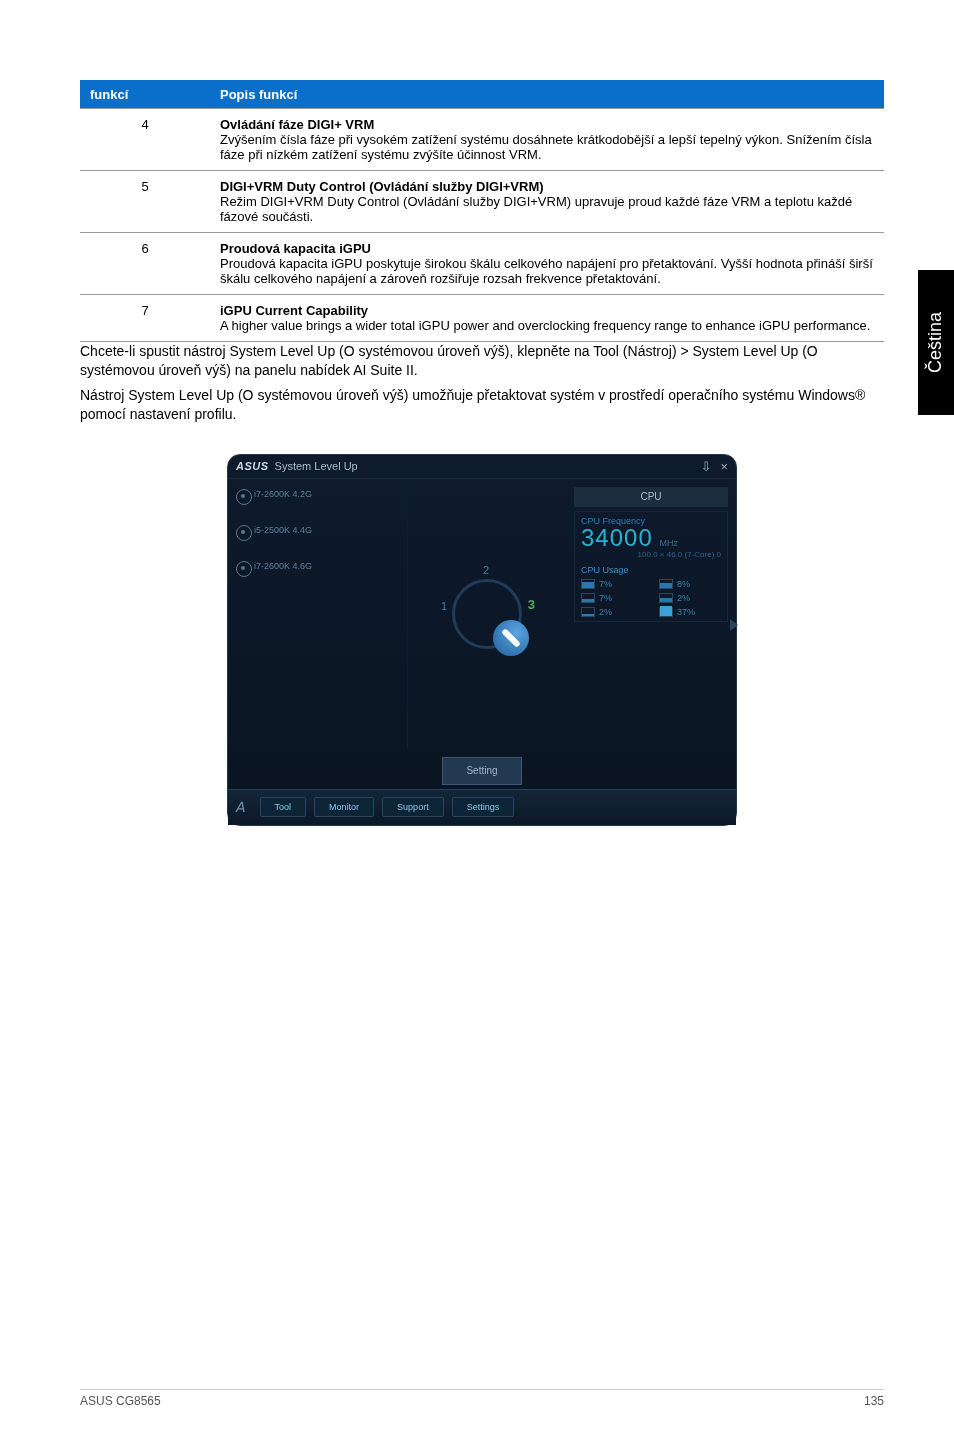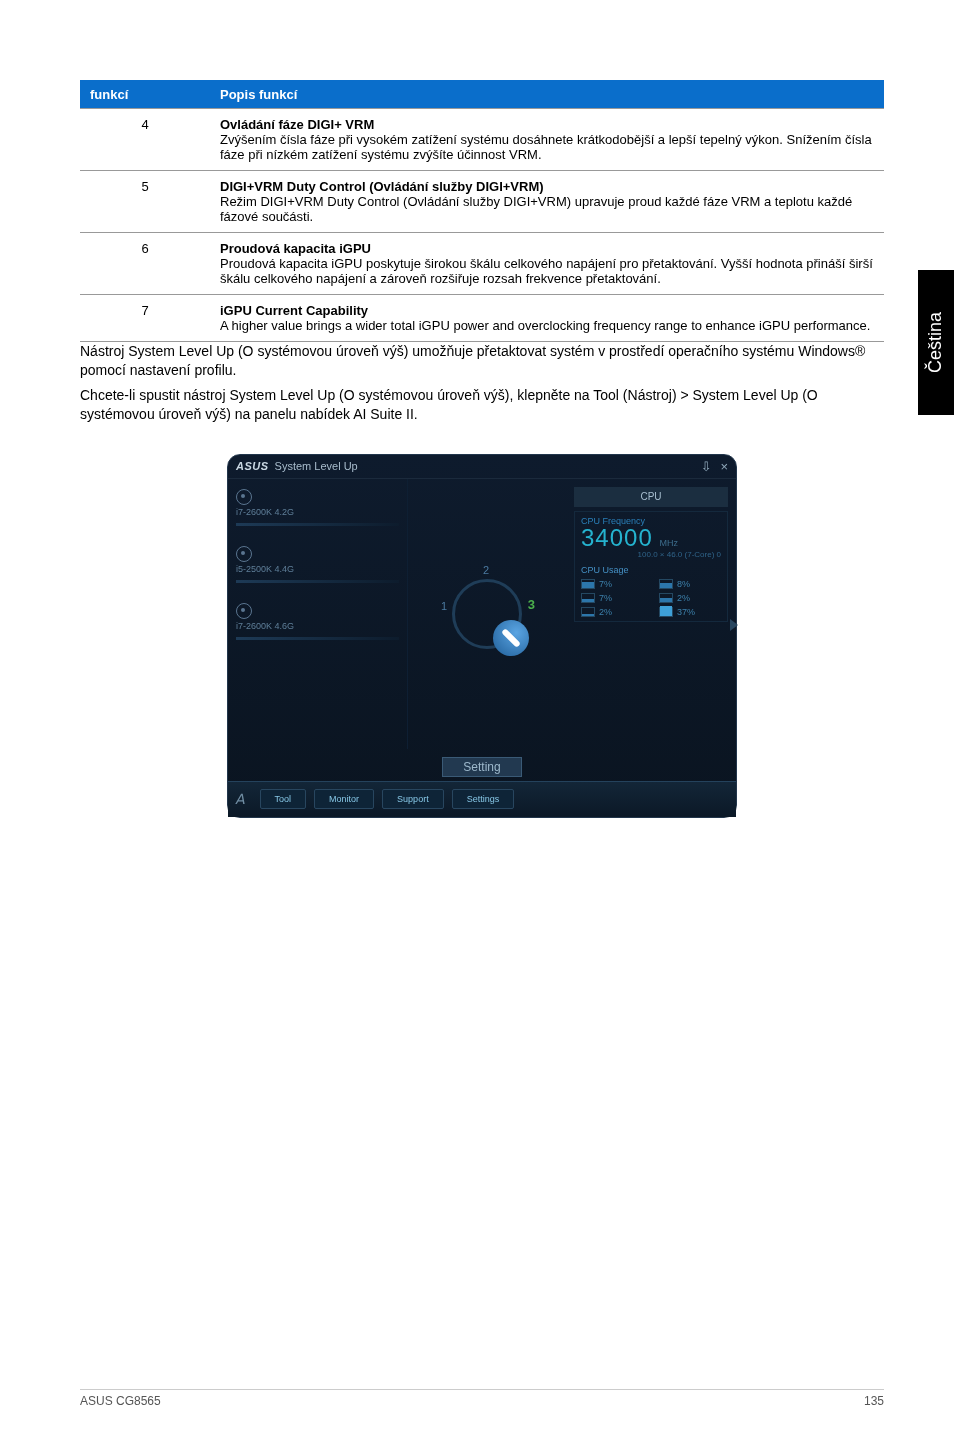--- a/index.html
+++ b/index.html
@@ -112,21 +112,21 @@
 .left-col {
   width: 180px;
   padding: 10px 8px;
   display: flex;
   flex-direction: column;
   gap: 20px;
   border-right: 1px solid #0e1f33;
 }
 .profile {
   display: flex;
-  flex-direction: column;
+  flex-direction: row;
   gap: 2px;
 }
 .profile .targetline {
   display: flex;
   align-items: flex-end;
   gap: 6px;
 }
 .profile .target-ico {
   width: 16px;
   height: 16px;
@@ -248,27 +248,27 @@
   right: -2px;
   top: 140px;
   width: 0; height: 0;
   border-top: 6px solid transparent;
   border-bottom: 6px solid transparent;
   border-left: 8px solid #28465f;
 }
 .setting-btn {
   margin: 8px auto 4px;
   width: 80px;
-  height: 20px;
+  height: 28px;
   background: #223950;
   border: 1px solid #3a5a76;
   display: flex;
   align-items: center;
   justify-content: center;
-  font-size: 12px;
+  font-size: 10px;
   color: #9db8cb;
 }
 .bottombar {
   height: 36px;
   background: linear-gradient(#132638, #0b1826);
   border-top: 1px solid #24425c;
   display: flex;
   align-items: center;
   padding: 0 8px;
   gap: 8px;
@@ -341,22 +341,22 @@
       <tr>
         <td>7</td>
         <td>
           <span class="row-title">iGPU Current Capability</span><br>
           <span>A higher value brings a wider total iGPU power and overclocking frequency range to enhance iGPU performance.</span>
         </td>
       </tr>
     </tbody>
   </table>
 
+  <p class="section-para">Chcete-li spustit nástroj System Level Up (O systémovou úroveň výš), klepněte na Tool (Nástroj) &gt; System Level Up (O systémovou úroveň výš) na panelu nabídek AI Suite II.</p>
   <p class="section-para">Nástroj System Level Up (O systémovou úroveň výš) umožňuje přetaktovat systém v prostředí operačního systému Windows® pomocí nastavení profilu.</p>
-  <p class="section-para">Chcete-li spustit nástroj System Level Up (O systémovou úroveň výš), klepněte na Tool (Nástroj) &gt; System Level Up (O systémovou úroveň výš) na panelu nabídek AI Suite II.</p>
 
   <div class="screenshot-wrap">
     <div class="app-window">
       <div class="app-titlebar">
         <span class="logo">ASUS</span>
         <span class="title">System Level Up</span>
         <span class="spacer"></span>
         <span class="btns">
           <span>⇩</span>
           <span>×</span>

